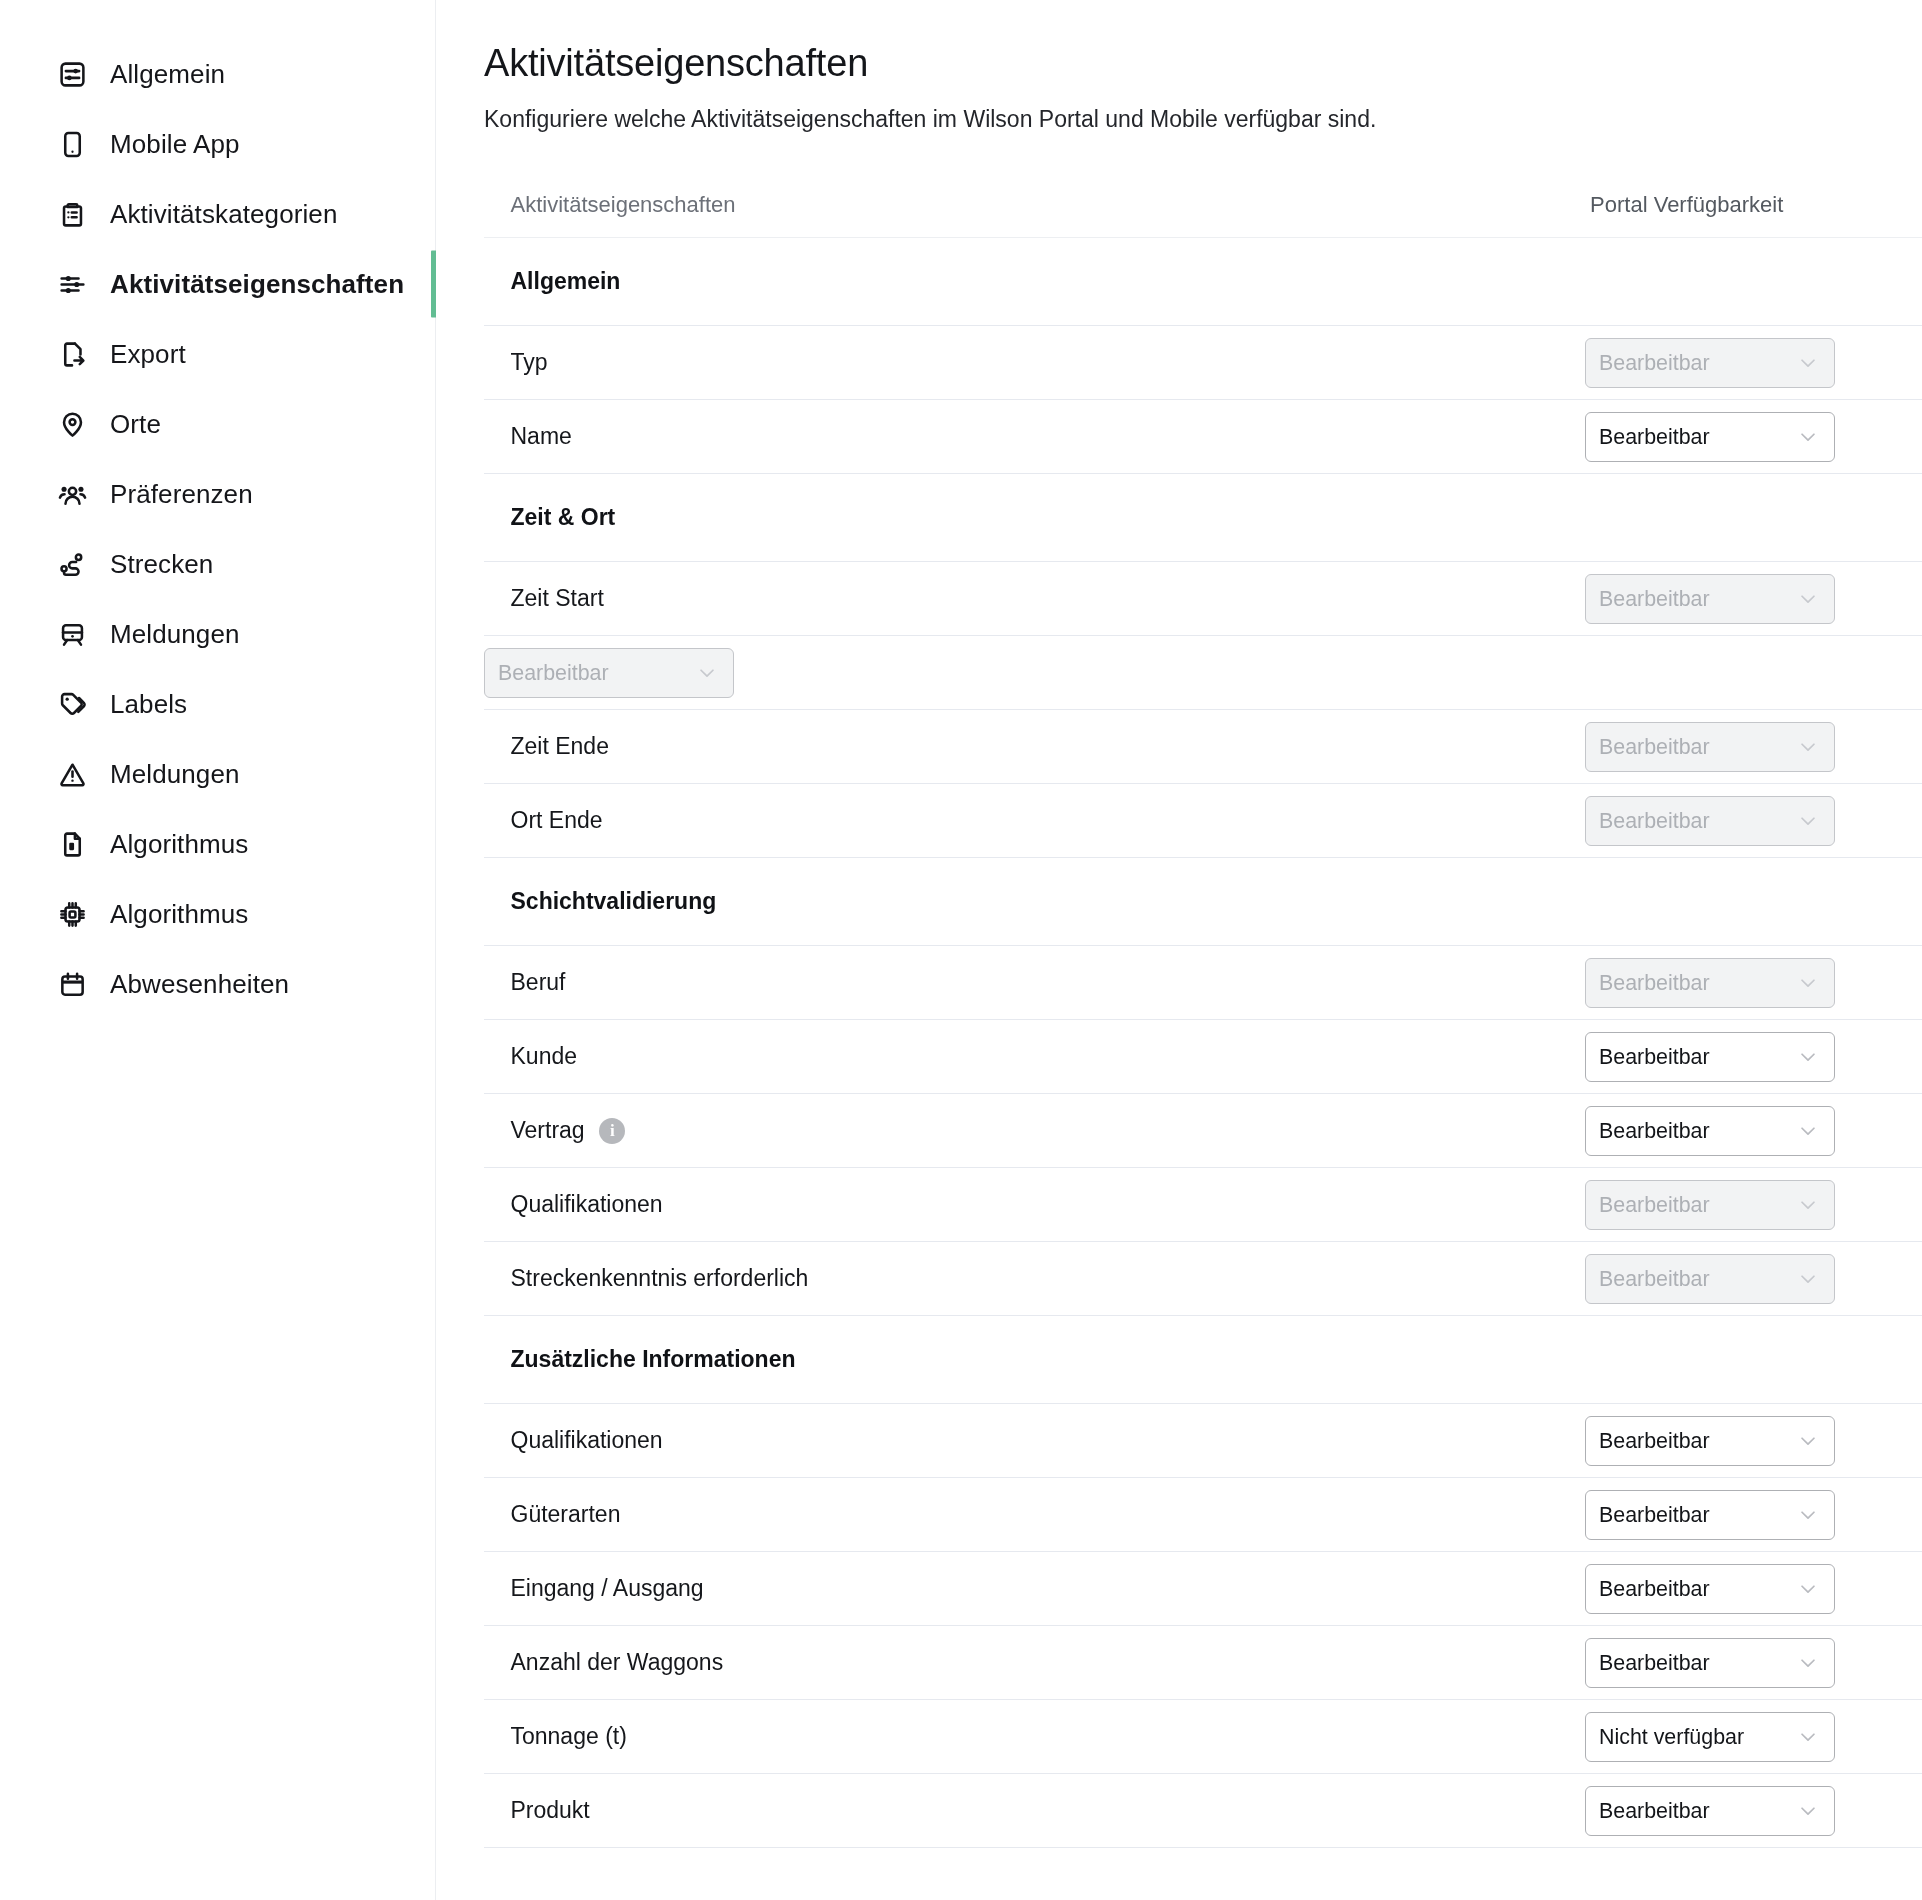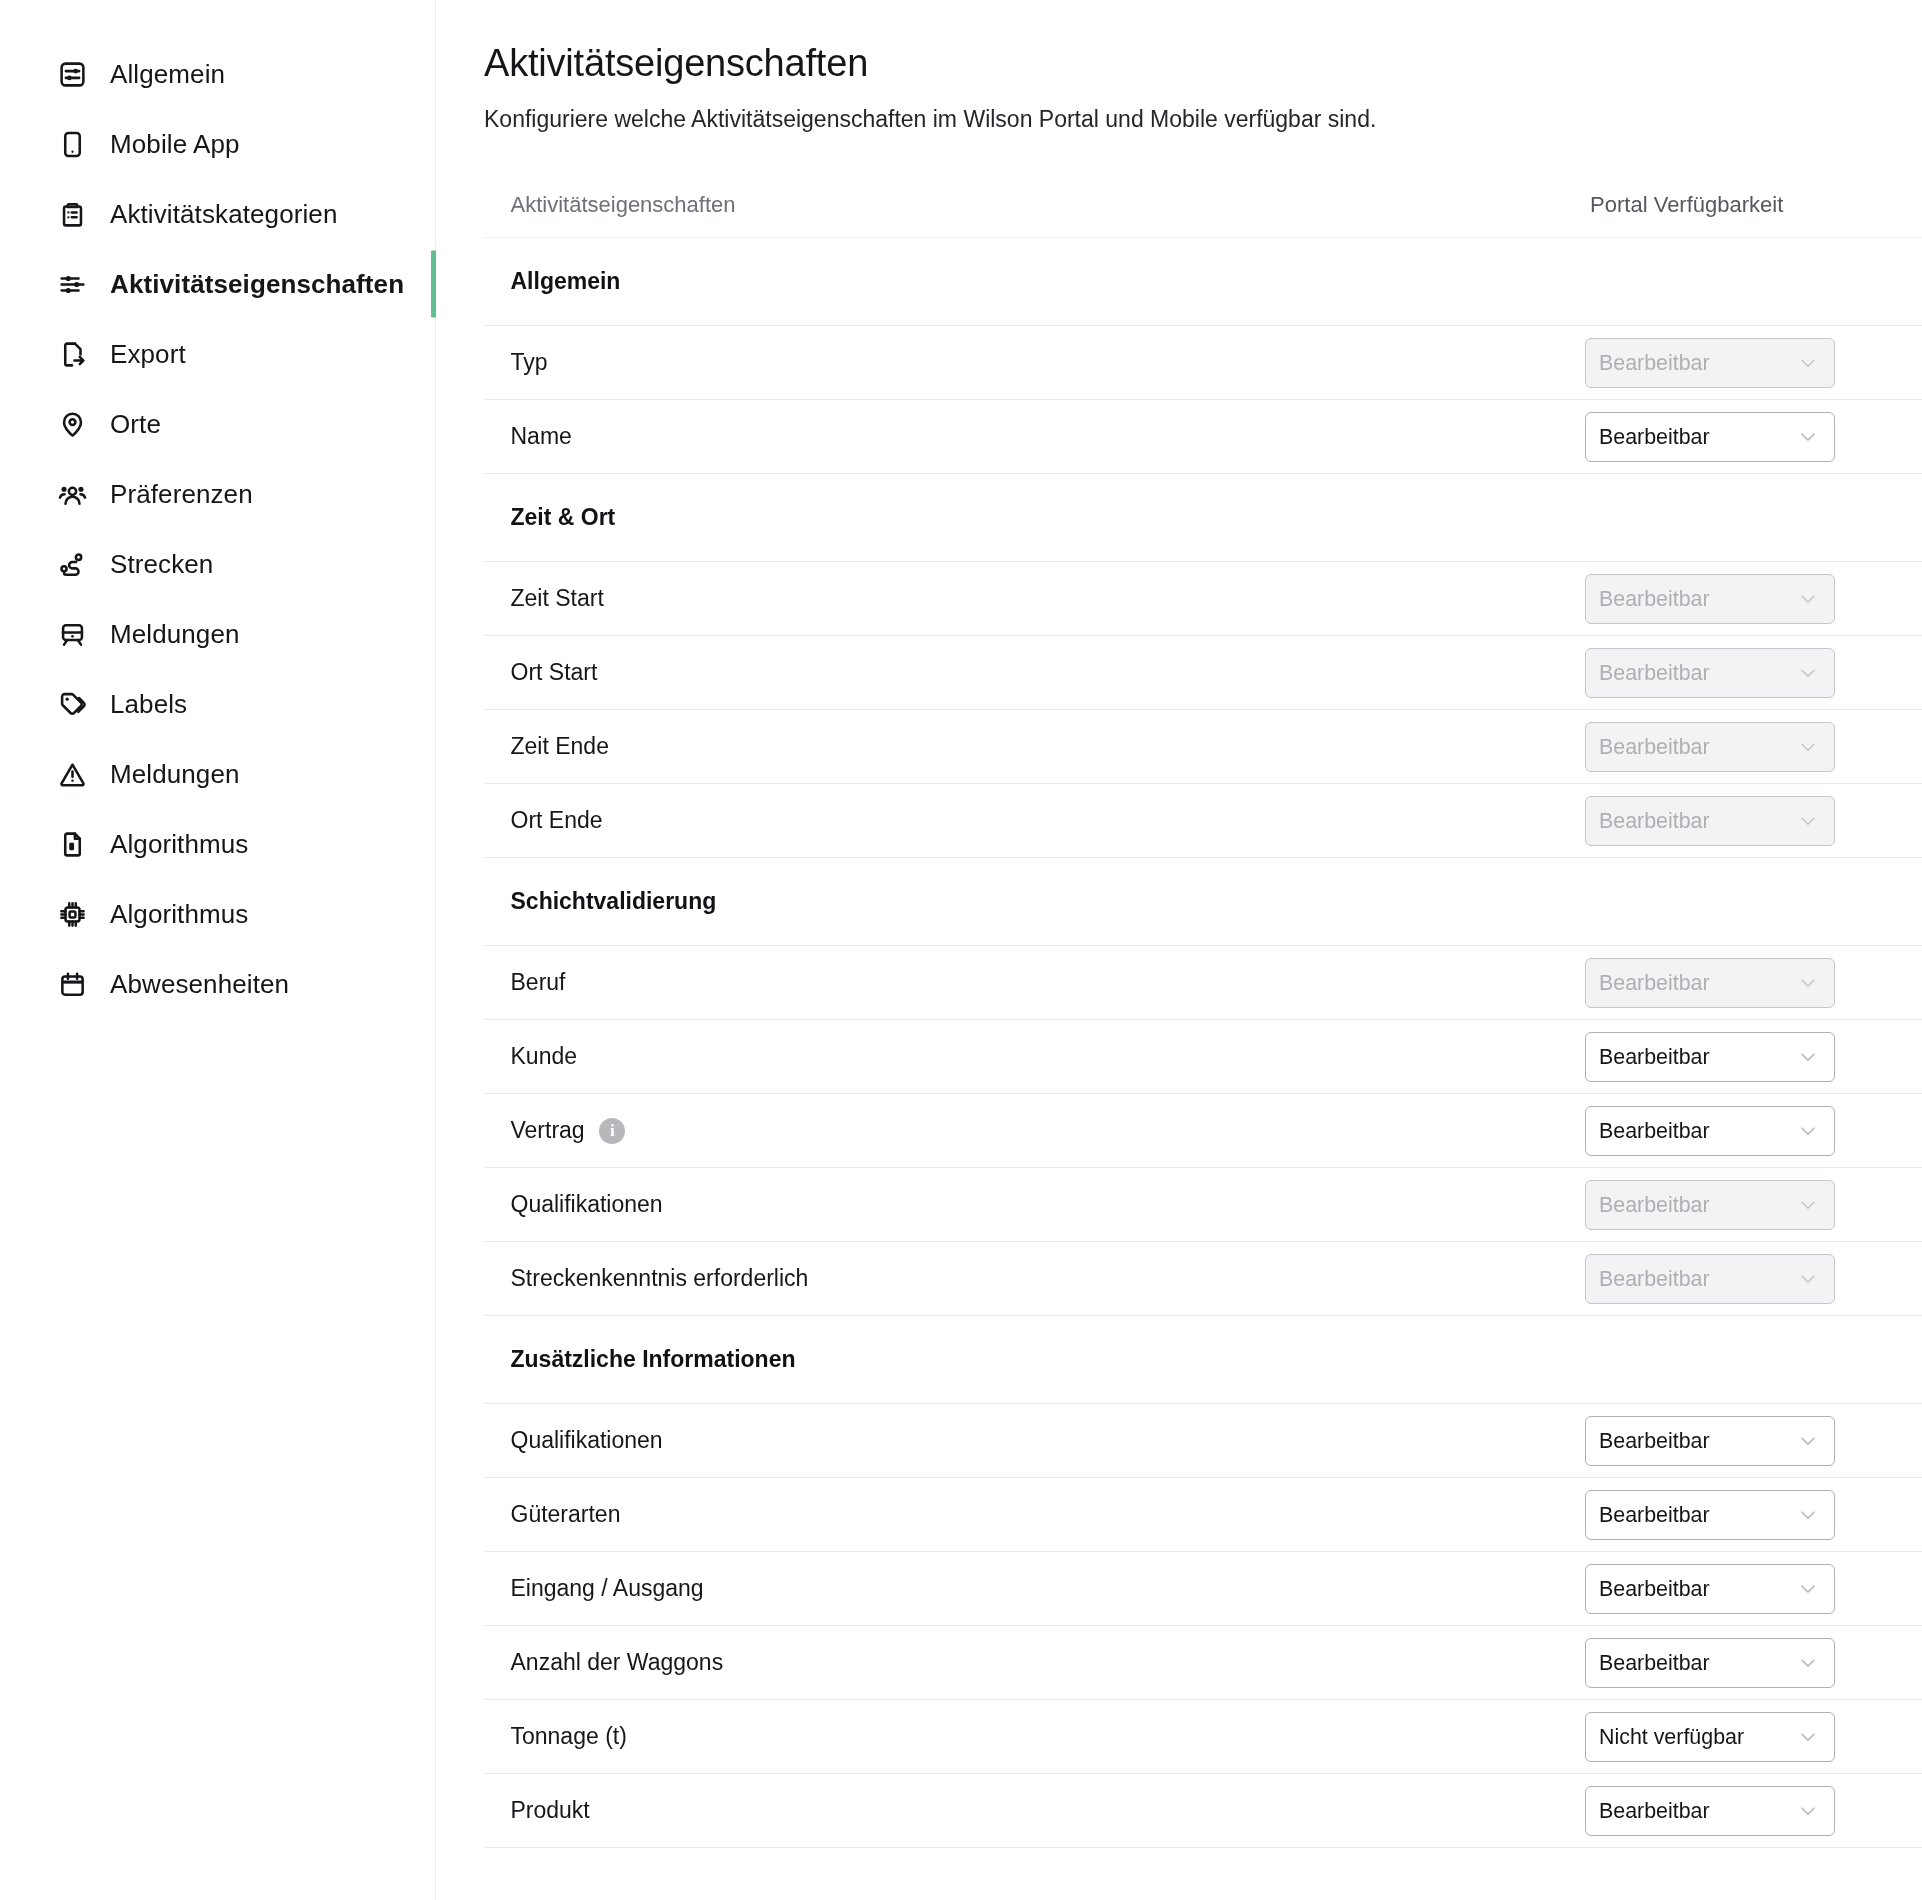--- a/index.html
+++ b/index.html
@@ -424,23 +424,20 @@
                   <span class="sel-val">Bearbeitbar</span>
                   <span class="chev">
                     <svg viewBox="0 0 24 24" width="22" height="22">
                       <path d="M5.5 9 12 15.4 18.5 9" fill="none" stroke="currentColor" stroke-width="1.9" stroke-linecap="round" stroke-linejoin="round"></path>
                     </svg>
                   </span>
                 </div>
               </div>
             </div>
             <div class="prop-row">
-              <div class="prop-name">
-                <span>Ort Start</span>
-              </div>
               <div class="prop-control">
                 <div class="select disabled">
                   <span class="sel-val">Bearbeitbar</span>
                   <span class="chev">
                     <svg viewBox="0 0 24 24" width="22" height="22">
                       <path d="M5.5 9 12 15.4 18.5 9" fill="none" stroke="currentColor" stroke-width="1.9" stroke-linecap="round" stroke-linejoin="round"></path>
                     </svg>
                   </span>
                 </div>
               </div>

